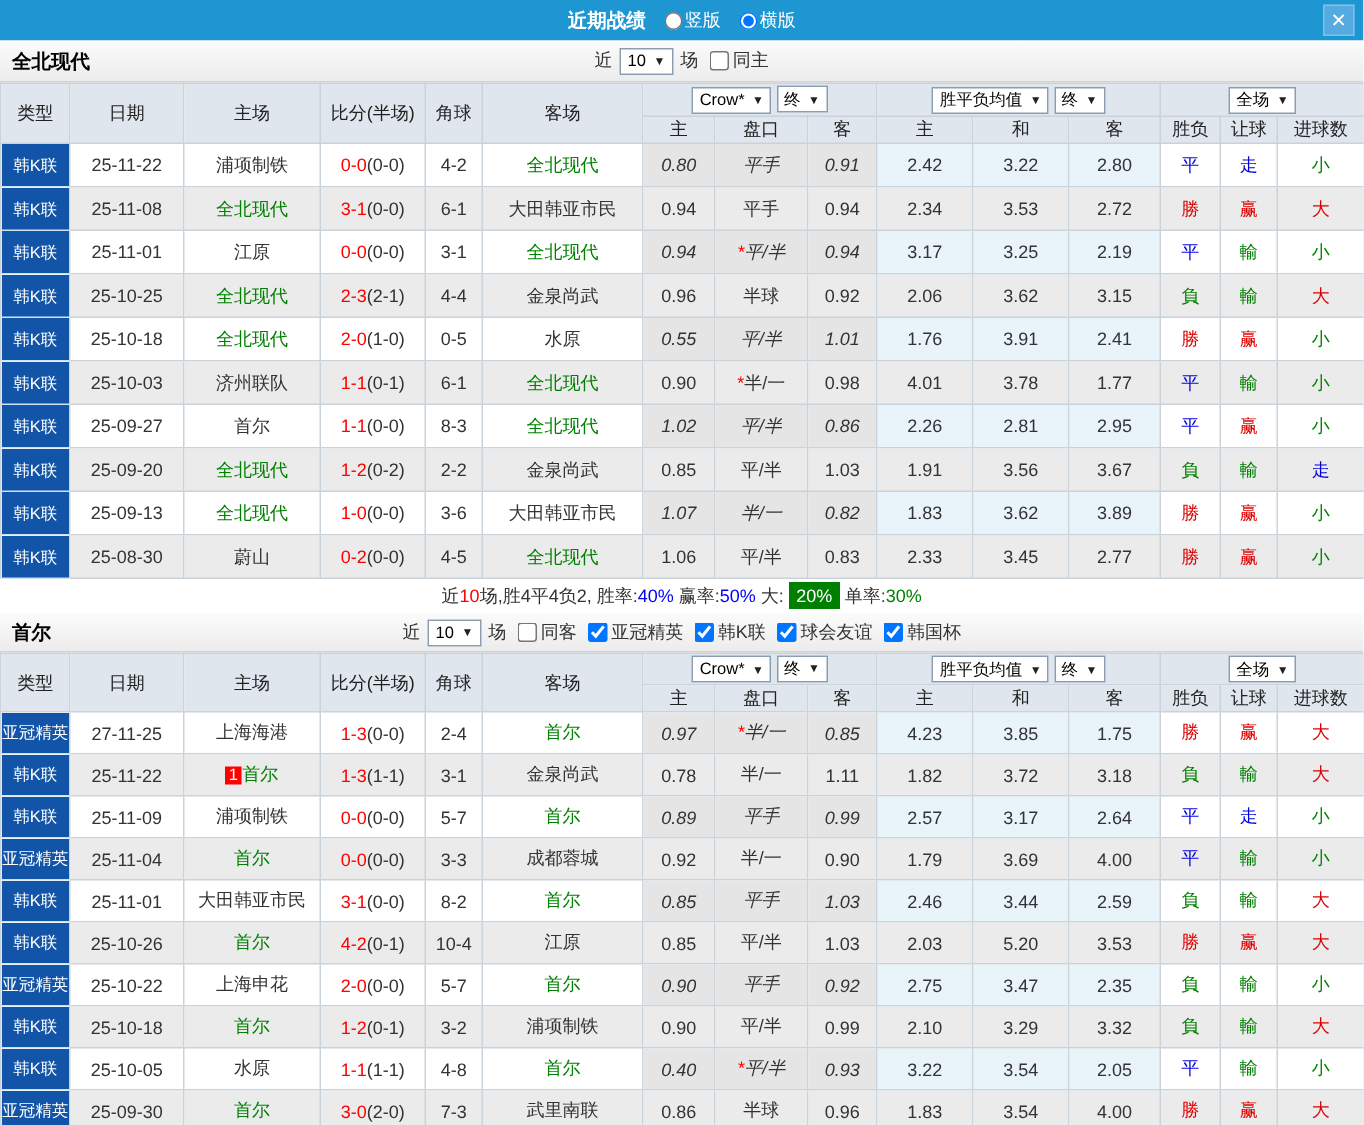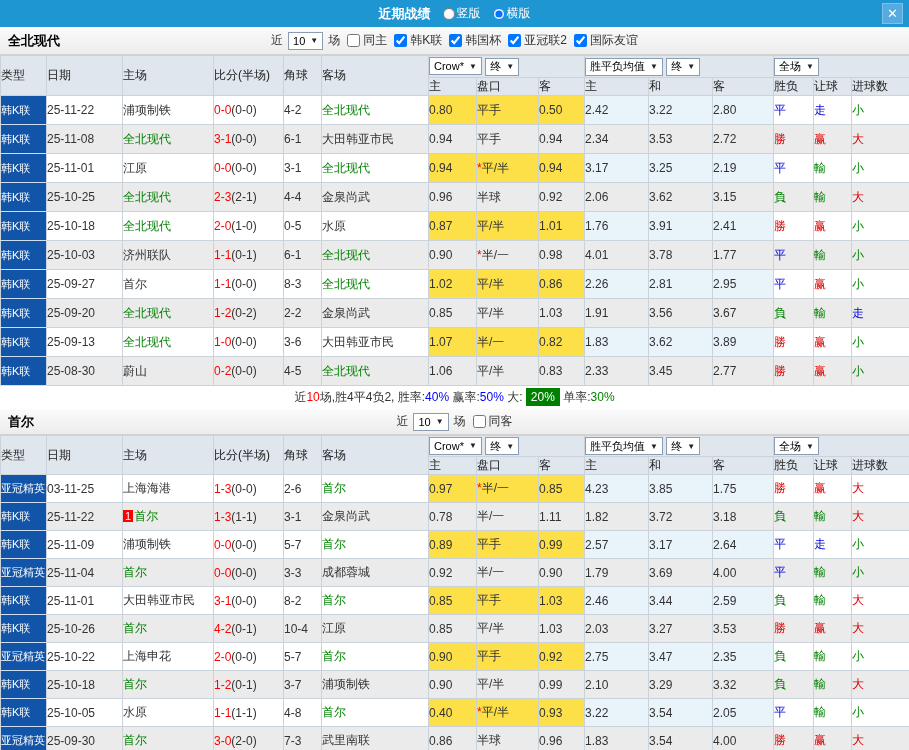--- a/index.html
+++ b/index.html
@@ -35,33 +35,33 @@
   .filters input[type=checkbox] { width:13px; height:13px; margin:0 1px 0 5px; vertical-align:middle; }
   .count-sel { margin:0 3px; }
   
   .sel {
     display:inline-flex; align-items:center; background:#fff;
     border:1px solid #8d9db1; height:18px; padding:0 4px; gap:5px;
     font-size:11px; color:#000; cursor:pointer;
   }
   .sel .arrow { font-size:8px; color:#222; }
   
-  table { border-collapse:collapse; table-layout:fixed; width:909px; text-align:left;padding-left:32px; }
+  table { border-collapse:collapse; table-layout:fixed; width:909px; text-align:center;padding-left:32px; }
   th, td { border:1px solid #cbd3da; padding:0; overflow:hidden; white-space:nowrap; }
   thead th { background:#dfe6ed; font-weight:normal; color:#222; font-size:12px; }
   thead tr.selrow th { height:22px; }
   thead tr.subrow th { height:18px; }
   .t1 tbody tr { height:29px; }
   .t2 tbody tr { height:28px; }
   .t2 thead tr.selrow th { height:21px; }
   .t2 thead tr.subrow th { height:17px; }
   td.type { background:#1254a7; color:#fff; font-size:11px; border-color:#cfe0f5 #cbd3da; }
   tr.odd td { background:#fff; }
   tr.even td { background:#ebebeb; }
-  tr.odd td.crow { background:#fde047; }
+  tr.odd td.crow { background:#e5e5e5;font-style:italic; }
   tr.odd td.avg  { background:#e9f3fa; }
   tr.odd td.type, tr.even td.type { background:#1254a7; }
   .score { color:#f00; }
   .half  { color:#333; }
   .green { color:#008000; }
   .red   { color:#dd0000; }
   .blue  { color:#0000dd; }
   .star  { color:#f00; }
   .badge { background:#f00; color:#fff; padding:0 2px; margin-right:1px; font-size:11px; }
   
@@ -92,21 +92,20 @@
     <span class="team-name">全北现代</span>
     <div class="filters">
       <span class="lbl">近</span>
       <span class="sel count-sel">
         <span>10</span>
           <span class="arrow">▼</span>
       </span>
       <span class="lbl">场</span>
       <input type="checkbox" style="">
       <span class="lbl">同主</span>
-      <span class="league-checks"><label><input type="checkbox" checked="" style=""><span class="lbl">韩K联</span></label><label><input type="checkbox" checked="" style=""><span class="lbl">韩国杯</span></label><label><input type="checkbox" checked="" style=""><span class="lbl">亚冠联2</span></label><label><input type="checkbox" checked="" style=""><span class="lbl">国际友谊</span></label></span>
     </div>
   </div>
 
   <table class="t1">
     <colgroup>
       <col style="width:46px">
         <col style="width:76px">
         <col style="width:91px">
         <col style="width:70px">
       <col style="width:38px">
@@ -171,21 +170,21 @@
     <tbody>
         <tr class="odd">
           <td class="type">韩K联</td>
           <td>25-11-22</td>
           <td><span class="">浦项制铁</span></td>
           <td><span class="score">0-0</span><span class="half">(0-0)</span></td>
           <td>4-2</td>
           <td><span class="green">全北现代</span></td>
           <td class="crow">0.80</td>
           <td class="crow">平手</td>
-          <td class="crow">0.50</td>
+          <td class="crow">0.91</td>
           <td class="avg">2.42</td>
           <td class="avg">3.22</td>
           <td class="avg">2.80</td>
           <td class="blue">平</td>
           <td class="blue">走</td>
           <td class="green">小</td>
         </tr>
         <tr class="even">
           <td class="type">韩K联</td>
           <td>25-11-08</td>
@@ -237,21 +236,21 @@
           <td class="green">輸</td>
           <td class="red">大</td>
         </tr>
         <tr class="odd">
           <td class="type">韩K联</td>
           <td>25-10-18</td>
           <td><span class="green">全北现代</span></td>
           <td><span class="score">2-0</span><span class="half">(1-0)</span></td>
           <td>0-5</td>
           <td><span class="">水原</span></td>
-          <td class="crow">0.87</td>
+          <td class="crow">0.55</td>
           <td class="crow">平/半</td>
           <td class="crow">1.01</td>
           <td class="avg">1.76</td>
           <td class="avg">3.91</td>
           <td class="avg">2.41</td>
           <td class="red">勝</td>
           <td class="red">赢</td>
           <td class="green">小</td>
         </tr>
         <tr class="even">
@@ -350,20 +349,21 @@
     <span class="team-name">首尔</span>
     <div class="filters">
       <span class="lbl">近</span>
       <span class="sel count-sel">
         <span>10</span>
           <span class="arrow">▼</span>
       </span>
       <span class="lbl">场</span>
       <input type="checkbox" style="">
       <span class="lbl">同客</span>
+      <span class="league-checks"><label><input type="checkbox" checked="" style=""><span class="lbl">亚冠精英</span></label><label><input type="checkbox" checked="" style=""><span class="lbl">韩K联</span></label><label><input type="checkbox" checked="" style=""><span class="lbl">球会友谊</span></label><label><input type="checkbox" checked="" style=""><span class="lbl">韩国杯</span></label></span>
     </div>
   </div>
 
   <table class="t2">
     <colgroup>
       <col style="width:46px">
         <col style="width:76px">
         <col style="width:91px">
         <col style="width:70px">
       <col style="width:38px">
@@ -421,24 +421,24 @@
         <th>和</th>
         <th>客</th>
         <th>胜负</th>
         <th>让球</th>
         <th>进球数</th>
       </tr>
     </thead>
     <tbody>
         <tr class="odd">
           <td class="type">亚冠精英</td>
-          <td>03-11-25</td>
+          <td>27-11-25</td>
           <td><span class="">上海海港</span></td>
           <td><span class="score">1-3</span><span class="half">(0-0)</span></td>
-          <td>2-6</td>
+          <td>2-4</td>
           <td><span class="green">首尔</span></td>
           <td class="crow">0.97</td>
           <td class="crow"><span class="star">*</span>半/一</td>
           <td class="crow">0.85</td>
           <td class="avg">4.23</td>
           <td class="avg">3.85</td>
           <td class="avg">1.75</td>
           <td class="red">勝</td>
           <td class="red">赢</td>
           <td class="red">大</td>
@@ -515,21 +515,21 @@
           <td class="type">韩K联</td>
           <td>25-10-26</td>
           <td><span class="green">首尔</span></td>
           <td><span class="score">4-2</span><span class="half">(0-1)</span></td>
           <td>10-4</td>
           <td><span class="">江原</span></td>
           <td class="crow">0.85</td>
           <td class="crow">平/半</td>
           <td class="crow">1.03</td>
           <td class="avg">2.03</td>
-          <td class="avg">3.27</td>
+          <td class="avg">5.20</td>
           <td class="avg">3.53</td>
           <td class="red">勝</td>
           <td class="red">赢</td>
           <td class="red">大</td>
         </tr>
         <tr class="odd">
           <td class="type">亚冠精英</td>
           <td>25-10-22</td>
           <td><span class="">上海申花</span></td>
           <td><span class="score">2-0</span><span class="half">(0-0)</span></td>
@@ -543,21 +543,21 @@
           <td class="avg">2.35</td>
           <td class="green">負</td>
           <td class="green">輸</td>
           <td class="green">小</td>
         </tr>
         <tr class="even">
           <td class="type">韩K联</td>
           <td>25-10-18</td>
           <td><span class="green">首尔</span></td>
           <td><span class="score">1-2</span><span class="half">(0-1)</span></td>
-          <td>3-7</td>
+          <td>3-2</td>
           <td><span class="">浦项制铁</span></td>
           <td class="crow">0.90</td>
           <td class="crow">平/半</td>
           <td class="crow">0.99</td>
           <td class="avg">2.10</td>
           <td class="avg">3.29</td>
           <td class="avg">3.32</td>
           <td class="green">負</td>
           <td class="green">輸</td>
           <td class="red">大</td>

